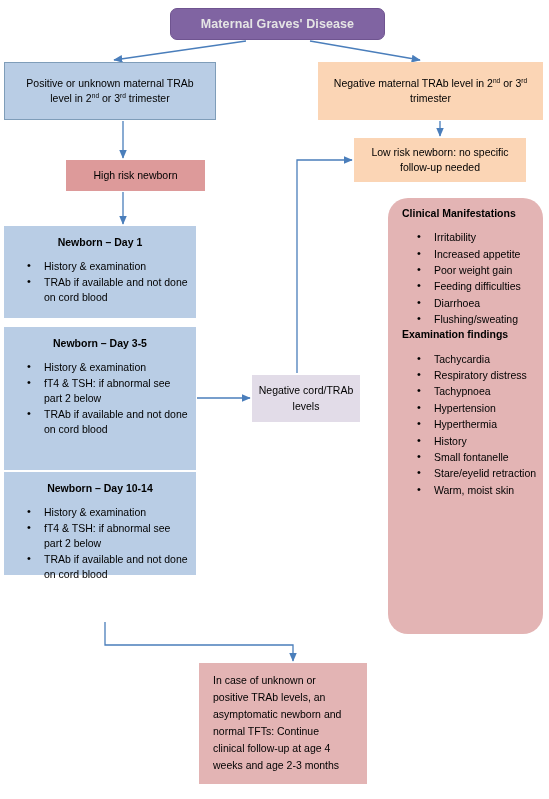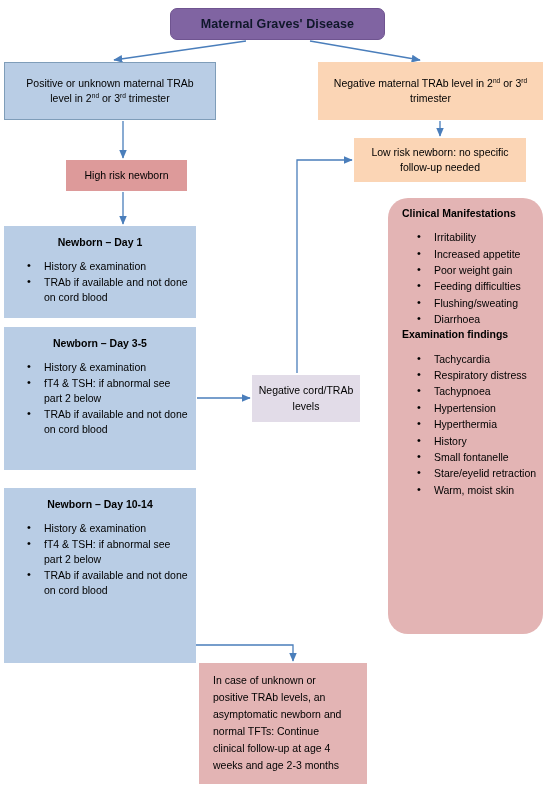--- a/index.html
+++ b/index.html
@@ -29,21 +29,21 @@
     color: #000;
   }
   .center { text-align: center; }
 
   
   #title-node {
     left: 170px; top: 8px; width: 215px; height: 32px;
     background: #8064a2;
     border: 1px solid #6f5490;
     border-radius: 7px;
-    color: #0f172a;
+    color: #e5e5e5;
     font-weight: bold;
     font-size: 12.5px;
     display: flex; align-items: center; justify-content: center;
     letter-spacing: .1px;
   }
 
   
   .blue {
     background: #b9cde5;
     border: 1px solid #7f9db9;
@@ -79,21 +79,21 @@
   }
   #m-trab .ln { display: block; text-align: center; }
 
   #m-neg {
     left: 318px; top: 62px; width: 225px; height: 58px;
     display: flex; align-items: center; justify-content: center;
     padding: 2px 6px;
   }
 
   #highrisk {
-    left: 66px; top: 160px; width: 121px; height: 31px;
+    left: 66px; top: 160px; width: 139px; height: 31px;
     display: flex; align-items: center; justify-content: center;
     font-size: 10.5px;
   }
 
   #lowrisk {
     left: 354px; top: 138px; width: 172px; height: 44px;
     display: flex; align-items: center; justify-content: flex-end;
     padding: 2px 8px;
   }
 
@@ -120,21 +120,21 @@
   .daybox li::before {
     content: "\2022";
     position: absolute;
     left: -17px;
     top: -1px;
     font-size: 11px;
   }
 
   #day1   { left: 4px; top: 226px; width: 192px; height: 92px; }
   #day35  { left: 4px; top: 327px; width: 192px; height: 143px; }
-  #day1014{ left: 4px; top: 488px; width: 192px; height: 175px; }
+  #day1014{ left: 4px; top: 472px; width: 192px; height: 103px; }
 
   #negcord {
     left: 252px; top: 375px; width: 108px; height: 47px;
     display: flex; align-items: center; justify-content: flex-end;
     padding: 2px 4px;
   }
 
   #clinical {
     left: 388px; top: 198px; width: 155px; height: 436px;
     padding: 8px 6px 8px 10px;
@@ -260,22 +260,22 @@
   </div>
 </div>
 
 <div class="node rose" id="clinical">
   <div class="sec-hd">Clinical Manifestations</div>
   <ul>
     <li>Irritability</li>
     <li>Increased appetite</li>
     <li>Poor weight gain</li>
     <li>Feeding difficulties</li>
+    <li>Diarrhoea</li>
     <li>Flushing/sweating</li>
-    <li>Diarrhoea</li>
   </ul>
   <div class="sec-hd second">Examination findings</div>
   <ul>
     <li>Tachycardia</li>
     <li>Respiratory distress</li>
     <li>Tachypnoea</li>
     <li>Hypertension</li>
     <li>Hyperthermia</li>
     <li>History</li>
     <li>Small fontanelle</li>

